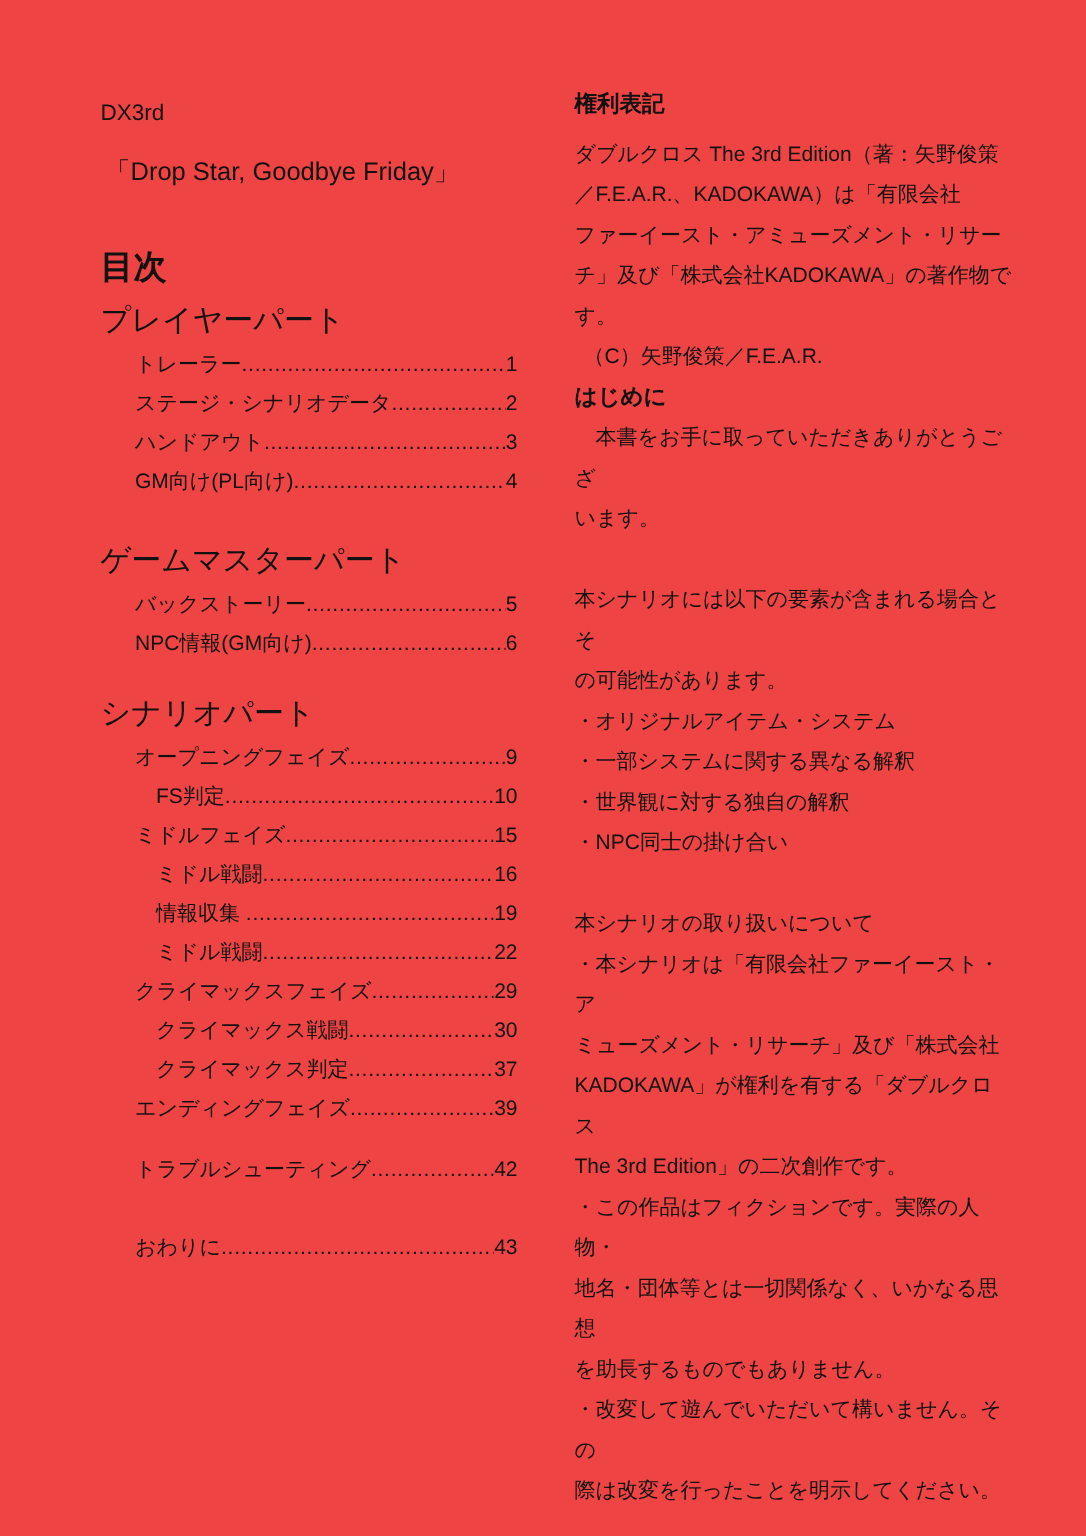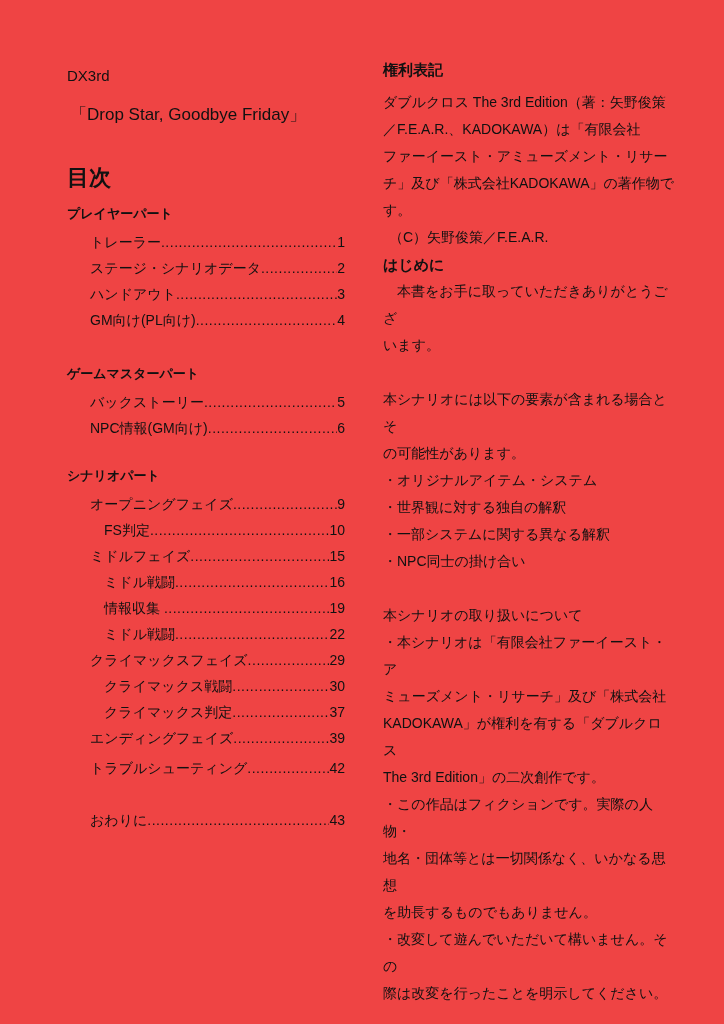--- a/index.html
+++ b/index.html
@@ -11,34 +11,34 @@
   .page{position:relative;width:724px;height:1024px;background:#ef4444;overflow:hidden;}
 
   
   .title-block{position:absolute;left:67px;top:66px;}
   .sys-name{font-size:15px;line-height:20px;}
   .work-title{font-size:17px;line-height:22px;margin-top:18px;padding-left:3px;}
 
   
   .col-left{position:absolute;left:67px;top:164px;width:278px;}
   .toc-heading{font-size:22px;font-weight:bold;line-height:27px;margin:0;}
-  .toc-section-title{font-size:13px;font-weight:bold;line-height:30px;}
+  .toc-section-title{font-size:20px;font-weight:normal;line-height:30px;}
   .toc-section:nth-child(1) .toc-section-title{margin-top:8px;}
   .toc-section:nth-child(2) .toc-section-title{margin-top:26px;}
   .toc-section:nth-child(3) .toc-section-title{margin-top:20px;}
   .toc-row{
     display:flex;align-items:baseline;
     height:26px;line-height:26px;font-size:14px;
   }
   .toc-row.lvl1{padding-left:23px;}
   .toc-row.lvl2{padding-left:37px;}
   .toc-label{white-space:pre;flex:0 0 auto;}
   .toc-dots{flex:1 1 auto;overflow:hidden;white-space:nowrap;letter-spacing:0.5px;font-size:14px;}
   .toc-page{flex:0 0 auto;text-align:right;}
-  .toc-row.standalone-1{margin-top:4px;}
+  .toc-row.standalone-1{margin-top:15px;}
   .toc-row.standalone-2{margin-top:26px;}
 
   
   .col-right{position:absolute;left:383px;top:56px;width:292px;font-size:14px;line-height:27px;}
   .col-right h2{font-size:15px;font-weight:bold;line-height:27px;margin:0;}
   .body{margin:0;white-space:pre-line;}
   .rights-body{margin-top:6px;}
   .copyright{padding-left:6px;}
   .intro-heading{margin-top:26px;}
   .gap-top{margin-top:27px;}
@@ -168,22 +168,22 @@
     <p class="body copyright">（C）矢野俊策／F.E.A.R.</p>
 
     <h2 class="intro-heading">はじめに</h2>
     <p class="body">　本書をお手に取っていただきありがとうござ
 います。</p>
 
     <p class="body gap-top">本シナリオには以下の要素が含まれる場合とそ
 の可能性があります。</p>
     <div id="elements-list">
         <div class="body">・オリジナルアイテム・システム</div>
+        <div class="body">・一部システムに関する異なる解釈</div>
         <div class="body">・世界観に対する独自の解釈</div>
-        <div class="body">・一部システムに関する異なる解釈</div>
         <div class="body">・NPC同士の掛け合い</div>
       </div>
 
     <p class="body gap-top">本シナリオの取り扱いについて</p>
     <div id="handling-list">
         <div class="body">・本シナリオは「有限会社ファーイースト・ア
 ミューズメント・リサーチ」及び「株式会社
 KADOKAWA」が権利を有する「ダブルクロス
 The 3rd Edition」の二次創作です。</div>
         <div class="body">・この作品はフィクションです。実際の人物・

